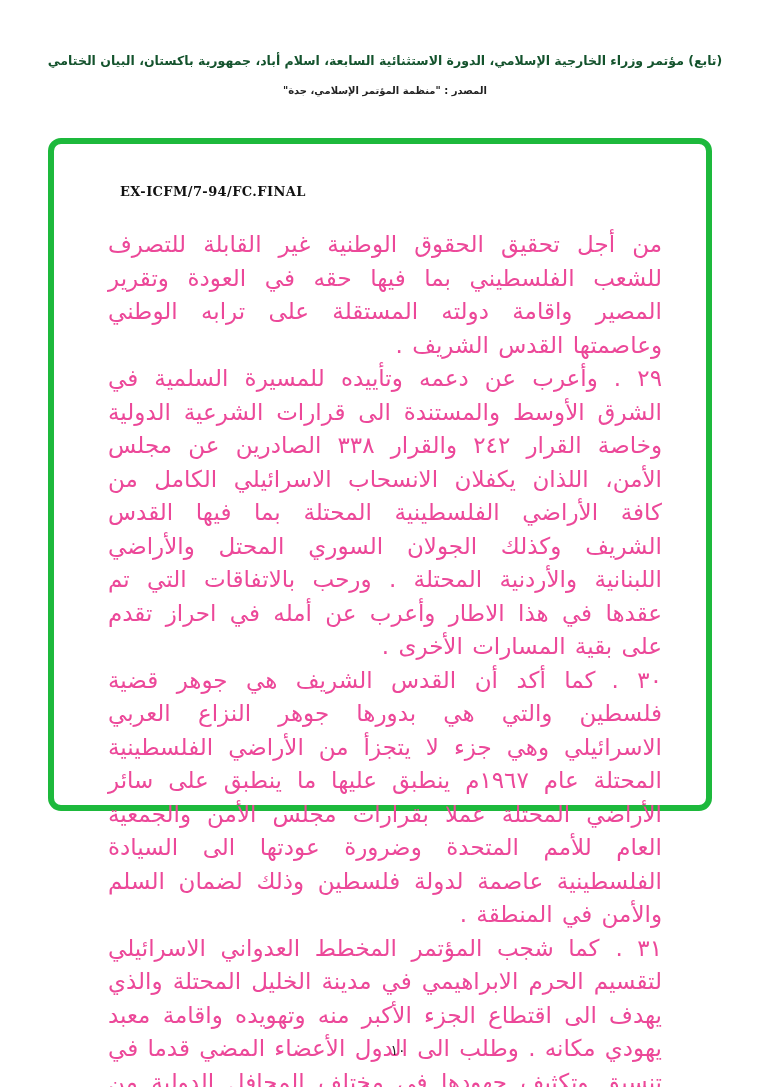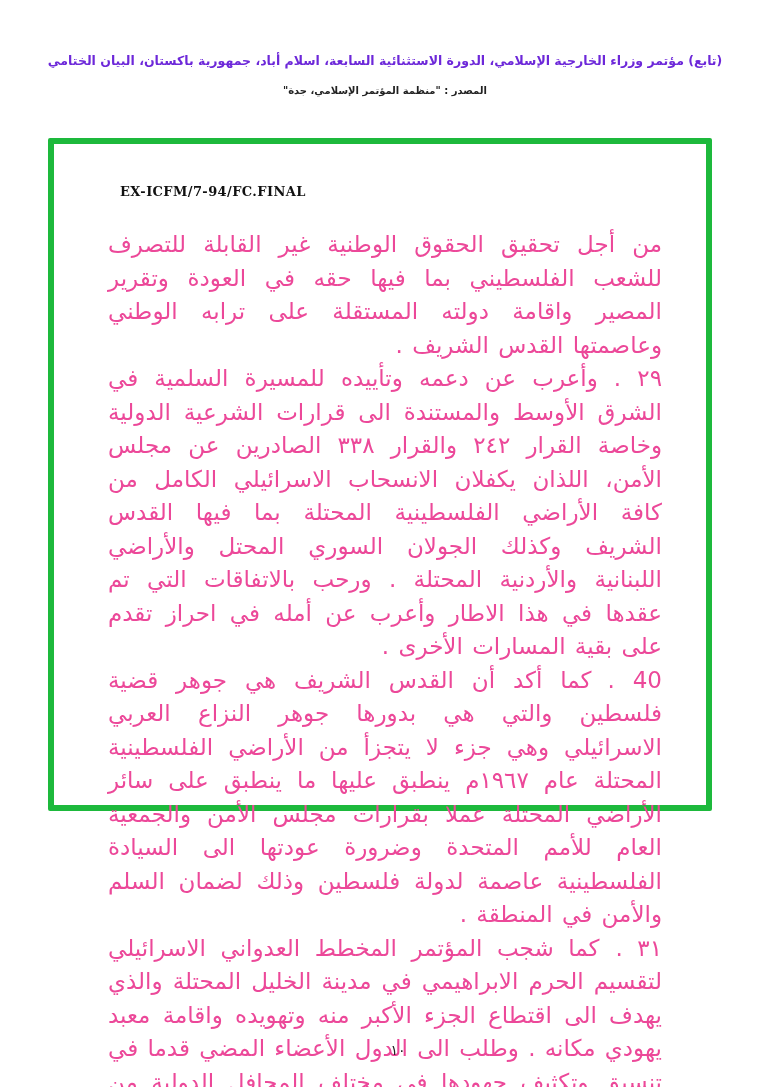--- a/index.html
+++ b/index.html
@@ -17,37 +17,37 @@
     top: 52px;
     left: 40px;
     right: 40px;
     text-align: center;
     direction: rtl;
   }
   .header-line1 {
     font-size: 12.5px;
     font-weight: bold;
     line-height: 1.4;
-    color: #6d28d9;
+    color: #14532d;
   }
   .header-line2 {
     font-size: 10px;
     font-weight: bold;
     margin-top: 15px;
     color: #222222;
   }
   .frame {
     position: absolute;
     left: 48px;
     top: 138px;
     width: 664px;
     height: 673px;
     box-sizing: border-box;
     border: 6px solid #1db93c;
-    border-radius: 2px;
+    border-radius: 13px;
     background: #ffffff;
   }
   .doc-ref {
     position: absolute;
     left: 66px;
     top: 40px;
     font-family: "DejaVu Serif", "Liberation Serif", serif;
     font-weight: bold;
     font-size: 13px;
     letter-spacing: 0.4px;
@@ -94,21 +94,21 @@
   <div class="frame">
 
     <div class="doc-ref">EX-ICFM/7-94/FC.FINAL</div>
 
     <div class="body-text">
 
       <p><span class="pnum"></span><span>من أجل تحقيق الحقوق الوطنية غير القابلة للتصرف للشعب الفلسطيني بما فيها حقه في العودة وتقرير المصير واقامة دولته المستقلة على ترابه الوطني وعاصمتها القدس الشريف .</span></p>
 
       <p><span class="pnum">٢٩ .</span><span>وأعرب عن دعمه وتأييده للمسيرة السلمية في الشرق الأوسط والمستندة الى قرارات الشرعية الدولية وخاصة القرار ٢٤٢ والقرار ٣٣٨ الصادرين عن مجلس الأمن، اللذان يكفلان الانسحاب الاسرائيلي الكامل من كافة الأراضي الفلسطينية المحتلة بما فيها القدس الشريف وكذلك الجولان السوري المحتل والأراضي اللبنانية والأردنية المحتلة . ورحب بالاتفاقات التي تم عقدها في هذا الاطار وأعرب عن أمله في احراز تقدم على بقية المسارات الأخرى .</span></p>
 
-      <p><span class="pnum">40 .</span><span>كما أكد أن القدس الشريف هي جوهر قضية فلسطين والتي هي بدورها جوهر النزاع العربي الاسرائيلي وهي جزء لا يتجزأ من الأراضي الفلسطينية المحتلة عام ١٩٦٧م ينطبق عليها ما ينطبق على سائر الأراضي المحتلة عملا بقرارات مجلس الأمن والجمعية العام للأمم المتحدة وضرورة عودتها الى السيادة الفلسطينية عاصمة لدولة فلسطين وذلك لضمان السلم والأمن في المنطقة .</span></p>
+      <p><span class="pnum">٣٠ .</span><span>كما أكد أن القدس الشريف هي جوهر قضية فلسطين والتي هي بدورها جوهر النزاع العربي الاسرائيلي وهي جزء لا يتجزأ من الأراضي الفلسطينية المحتلة عام ١٩٦٧م ينطبق عليها ما ينطبق على سائر الأراضي المحتلة عملا بقرارات مجلس الأمن والجمعية العام للأمم المتحدة وضرورة عودتها الى السيادة الفلسطينية عاصمة لدولة فلسطين وذلك لضمان السلم والأمن في المنطقة .</span></p>
 
       <p><span class="pnum">٣١ .</span><span>كما شجب المؤتمر المخطط العدواني الاسرائيلي لتقسيم الحرم الابراهيمي في مدينة الخليل المحتلة والذي يهدف الى اقتطاع الجزء الأكبر منه وتهويده واقامة معبد يهودي مكانه . وطلب الى الدول الأعضاء المضي قدما في تنسيق وتكثيف جهودها في مختلف المحافل الدولية من أجل منع هذا المخطط والحفاظ على الحرم الابراهيمي مسجدا مقدسا لدى جميع المسلمين كما كان عبر القرون .</span></p>
 
 
     </div>
   </div>
 
   <div class="page-num">١٠</div>
 
 </div>

